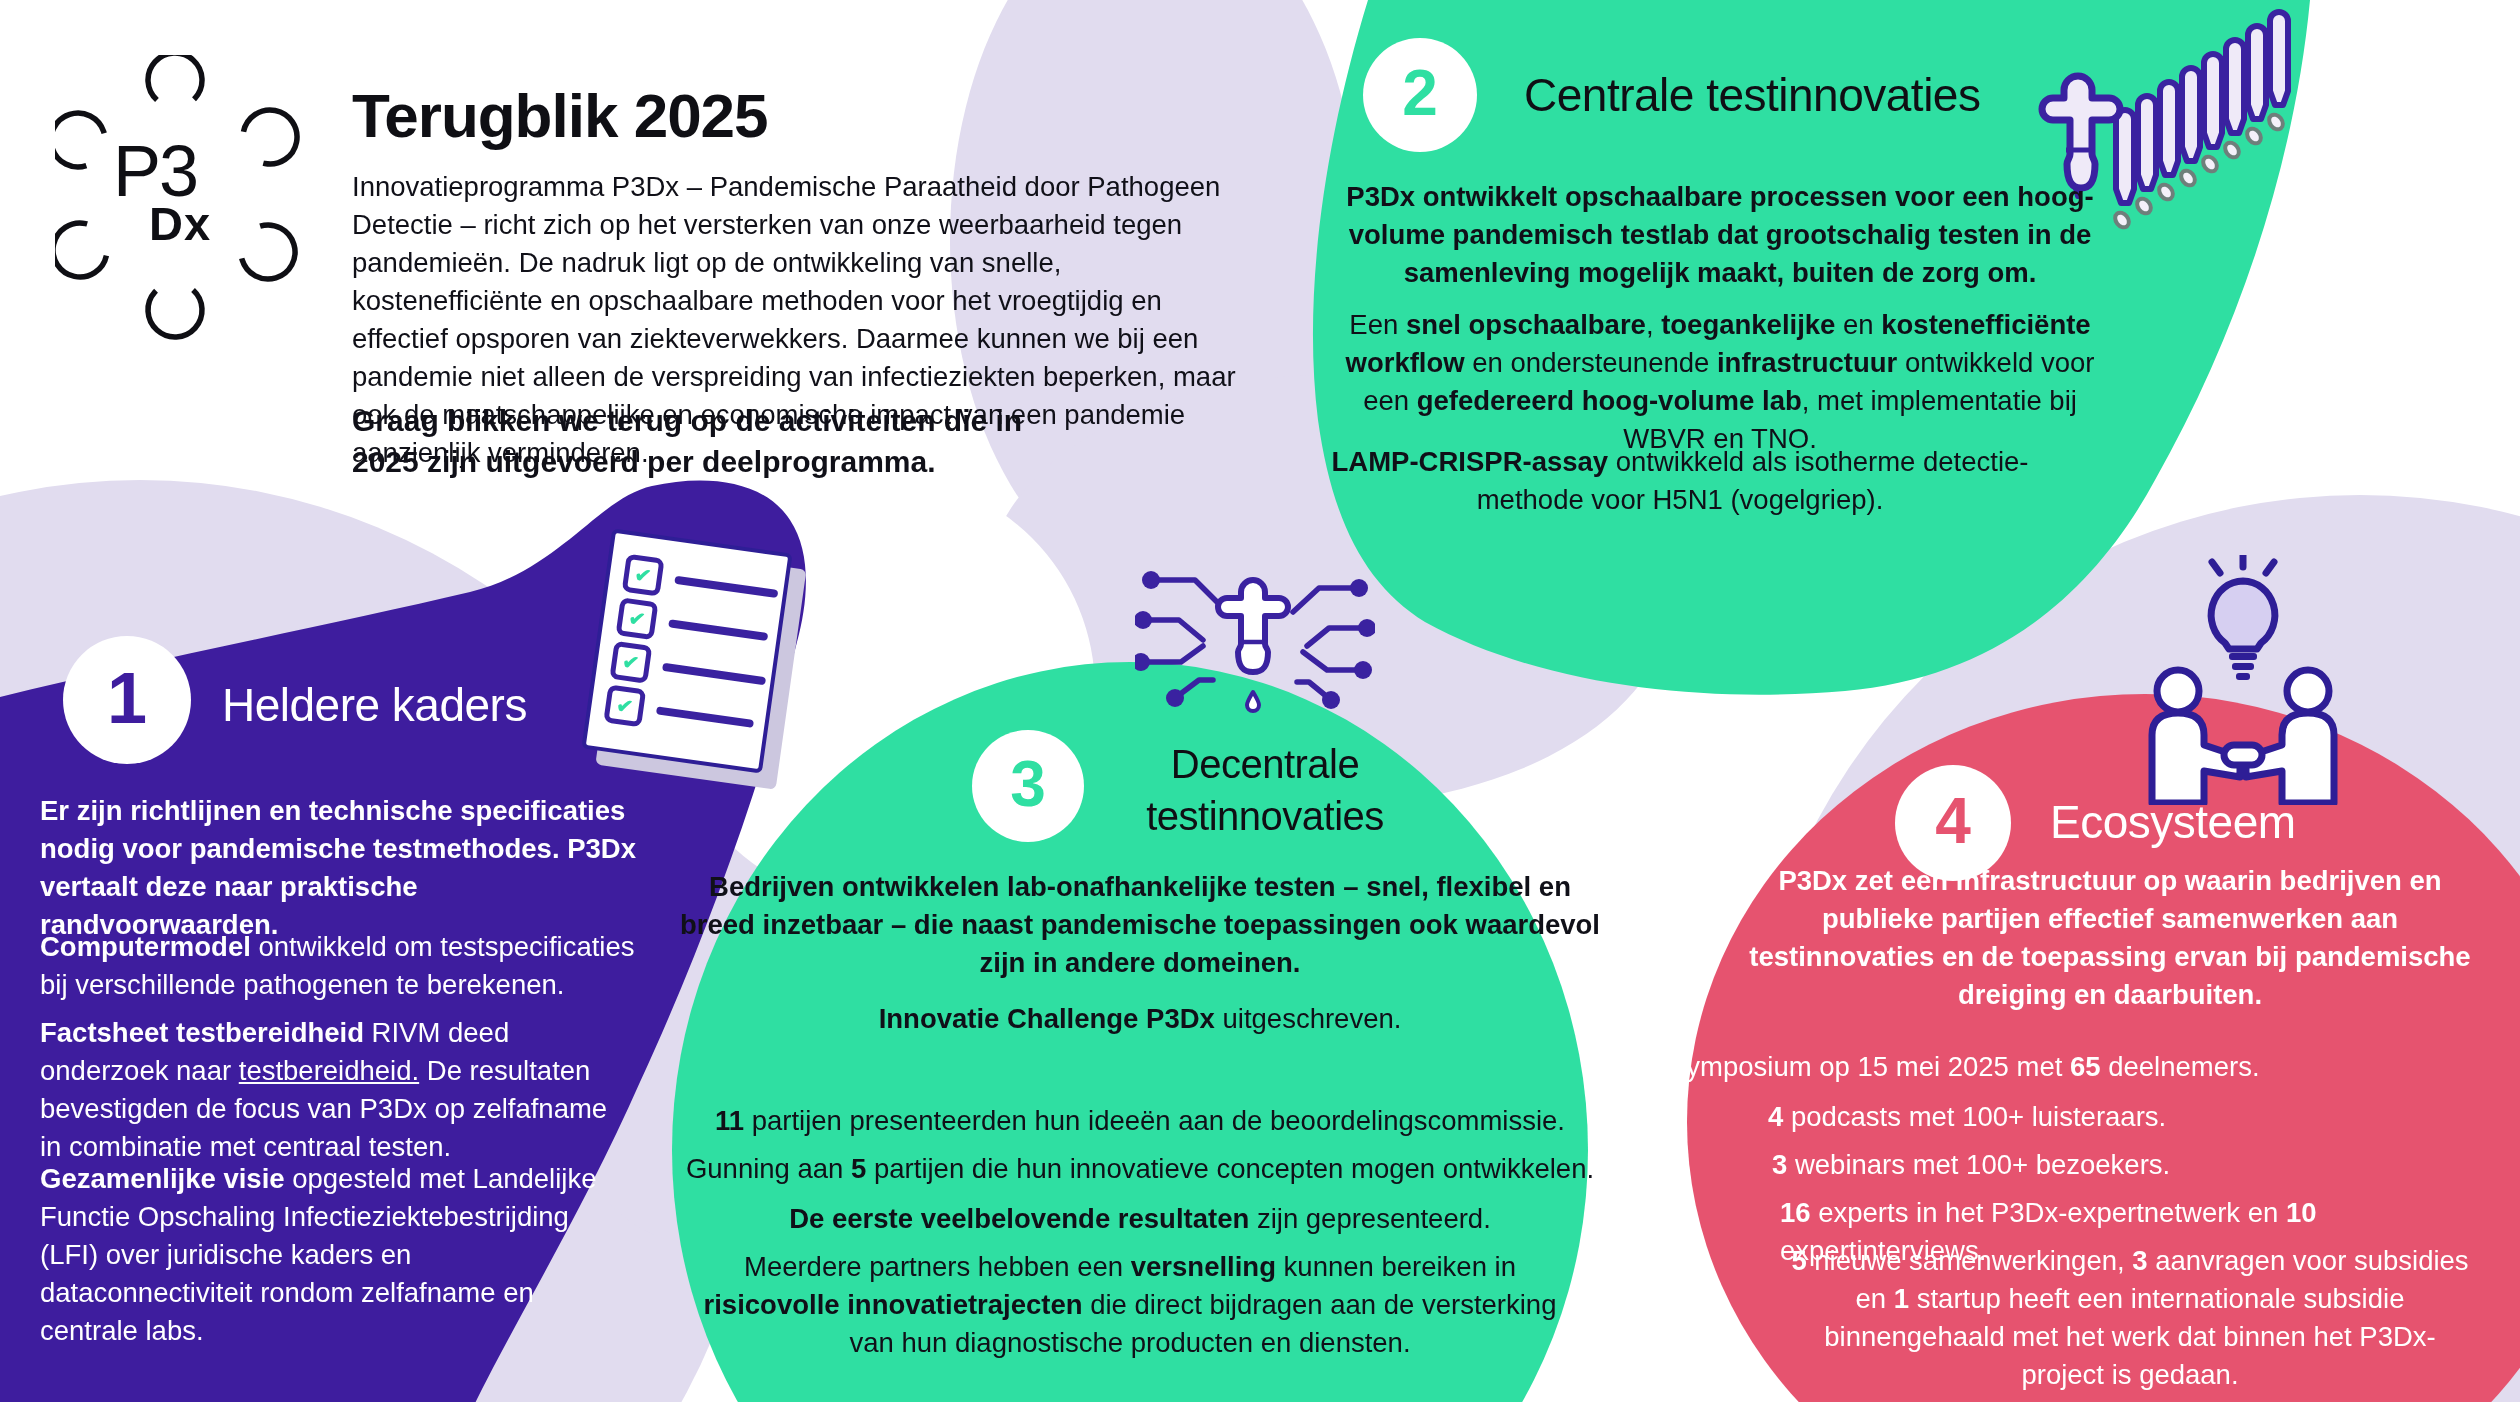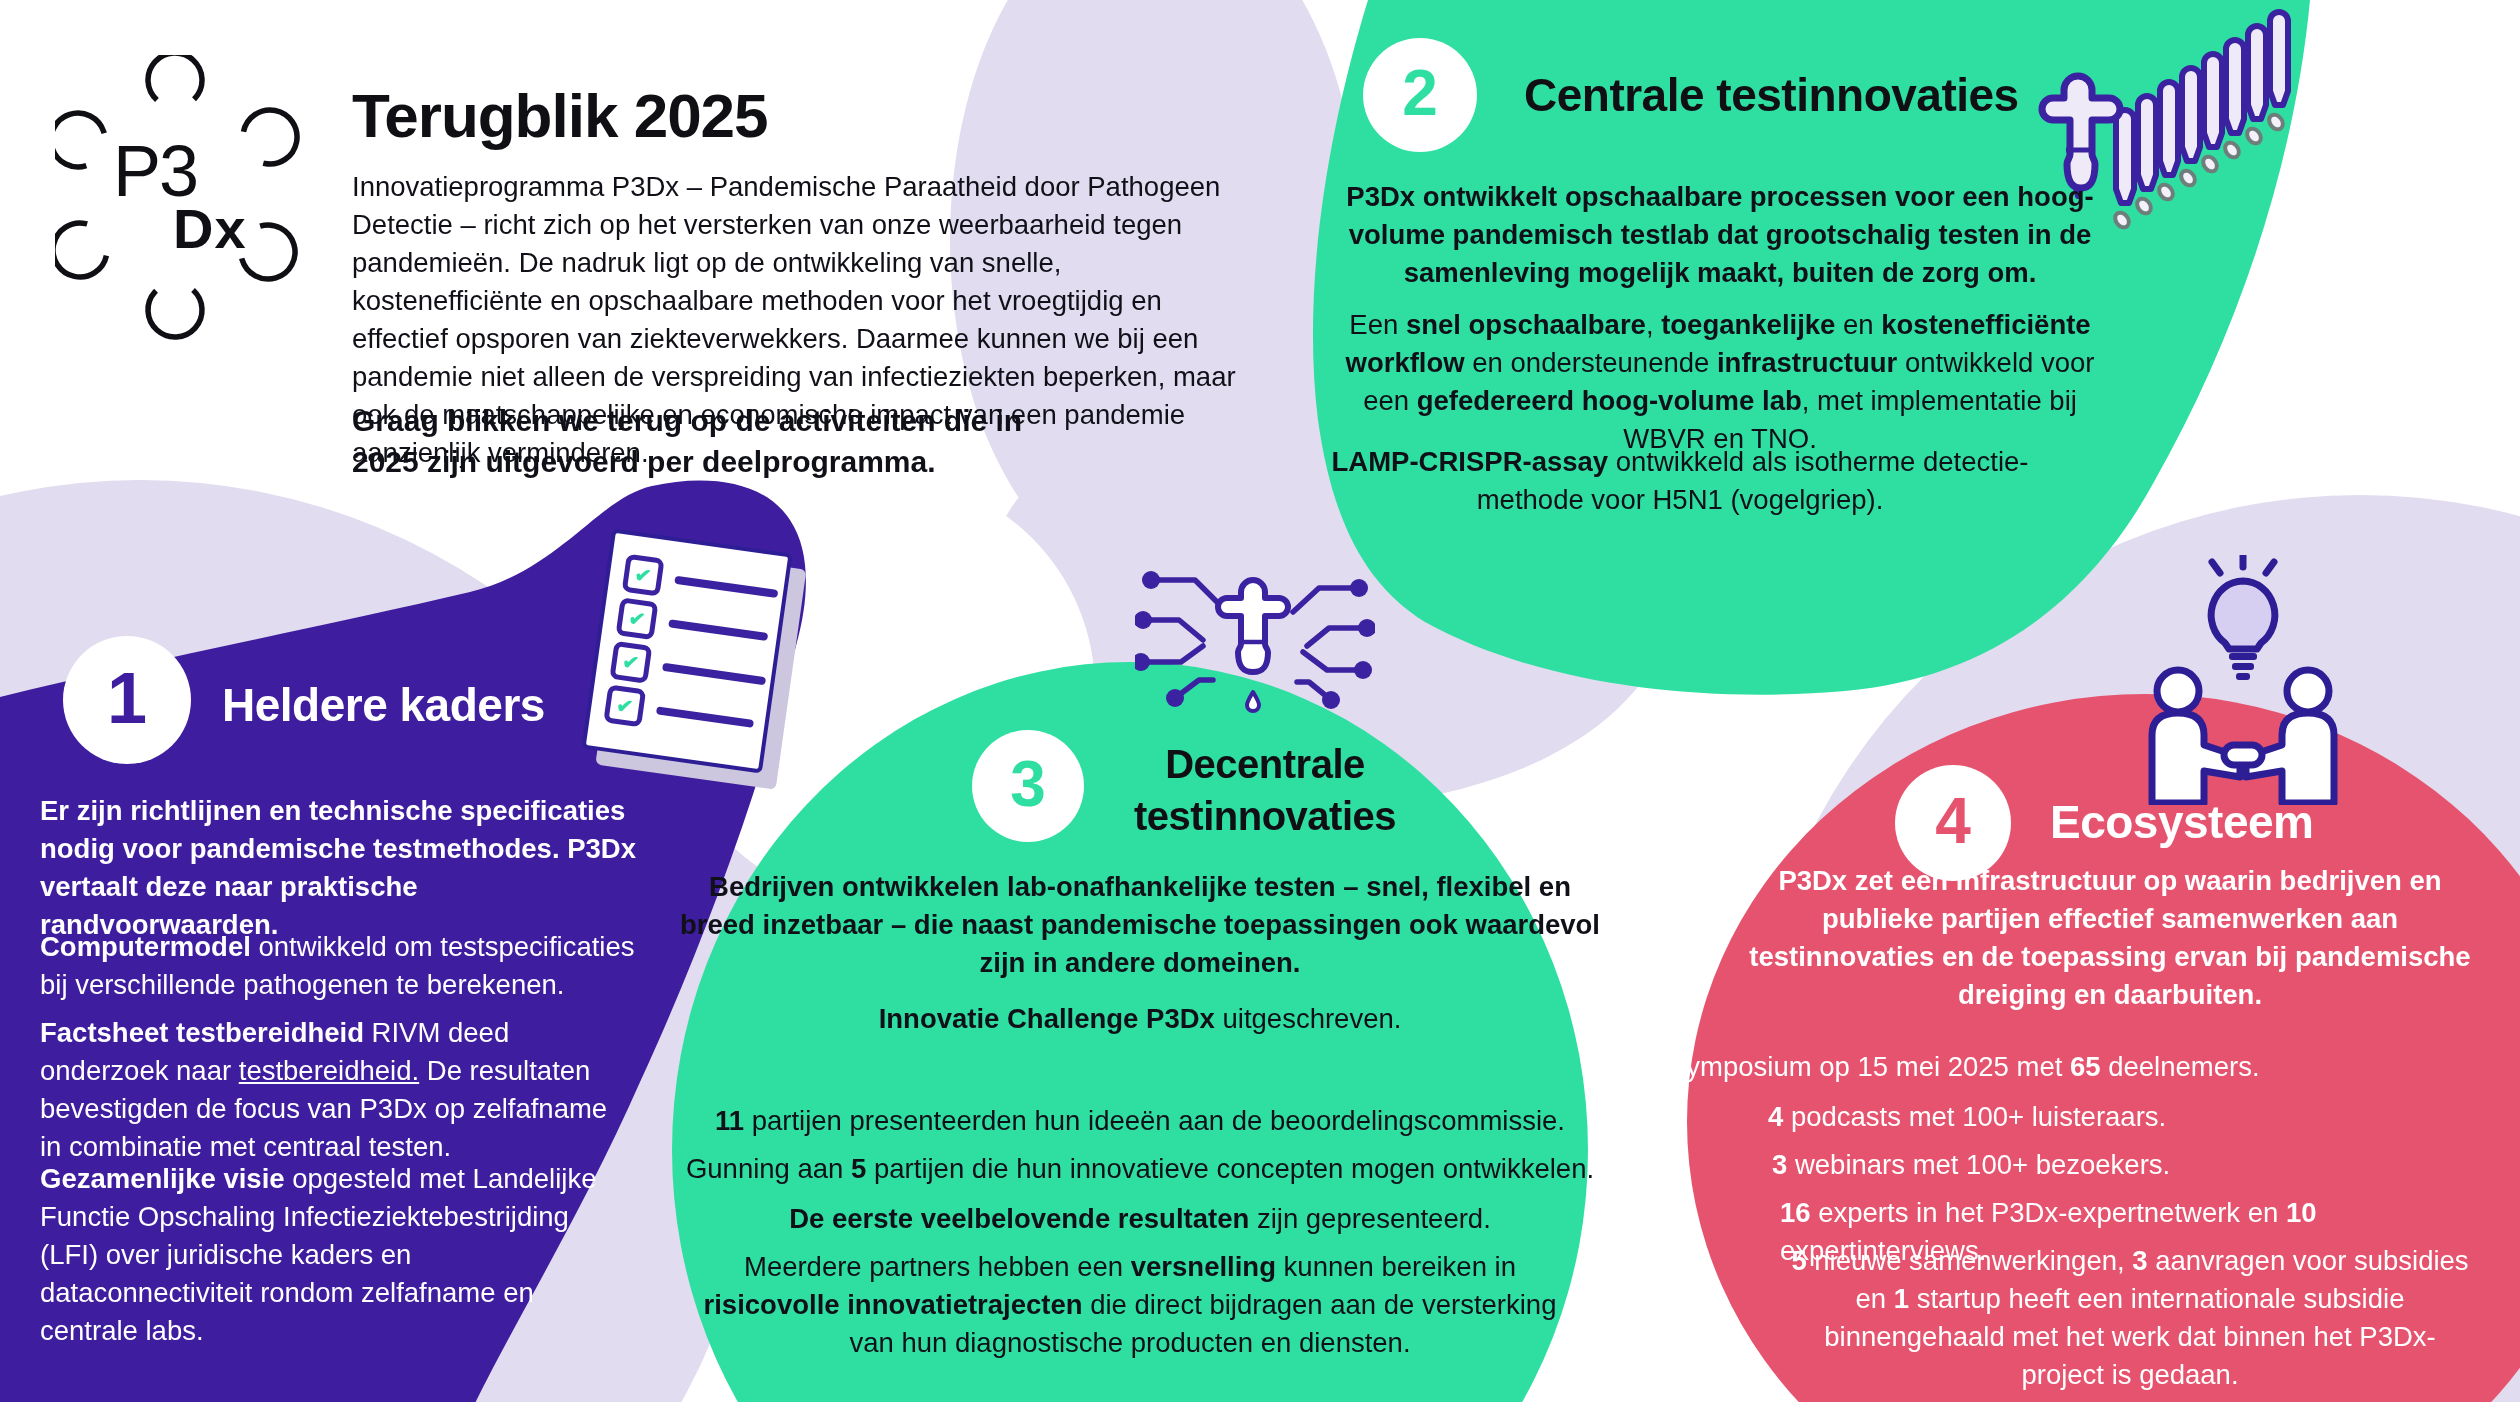--- a/index.html
+++ b/index.html
@@ -9,31 +9,31 @@
   svg{display:block;}
 
   
   .title{font-size:62px;font-weight:800;letter-spacing:-1px;color:#0f0f14;}
   .body{font-size:27.5px;line-height:38px;color:#101018;}
   .light{color:#ffffff;}
   .b{font-weight:700;}
   .u{text-decoration:underline;cursor:pointer;}
   .lg{font-size:34px;}
   .ctr{text-align:center;}
-  .hd{font-size:46px;font-weight:700;letter-spacing:-0.5px;}
+  .hd{font-size:46px;font-weight:400;letter-spacing:-0.5px;}
   .hd3{font-size:40px;line-height:52px;}
 
   
   .badge{border-radius:50%;background:#fff;display:flex;align-items:center;
          justify-content:center;font-weight:800;}
   .badge span{transform:translateY(-2px);}
 
   
   .logo-p3{font-size:72px;font-weight:400;color:#0f0f14;letter-spacing:-2px;}
-  .logo-dx{font-size:56px;font-weight:600;color:#0f0f14;margin:-16px 0 0 60px;letter-spacing:1px;}
+  .logo-dx{font-size:47px;font-weight:600;color:#0f0f14;margin:-16px 0 0 36px;letter-spacing:1px;}
 
   
   .check-sheet-wrap{width:182px;height:222px;transform:rotate(8deg);}
   .check-shadow{left:16px;top:14px;width:182px;height:222px;background:#ccc7df;border-radius:6px;}
   .check-sheet{left:0;top:0;width:182px;height:222px;background:#ffffff;border:4px solid #2e1e96;
                border-radius:6px;box-sizing:border-box;padding:16px 0 0 14px;}
   .check-row{display:flex;align-items:center;height:44px;}
   .check-box{width:28px;height:28px;border:5px solid #3a22a0;border-radius:8px;background:#fff;
              display:flex;align-items:center;justify-content:center;font-size:20px;font-weight:800;
              color:#2fdfa2;flex:0 0 auto;}

